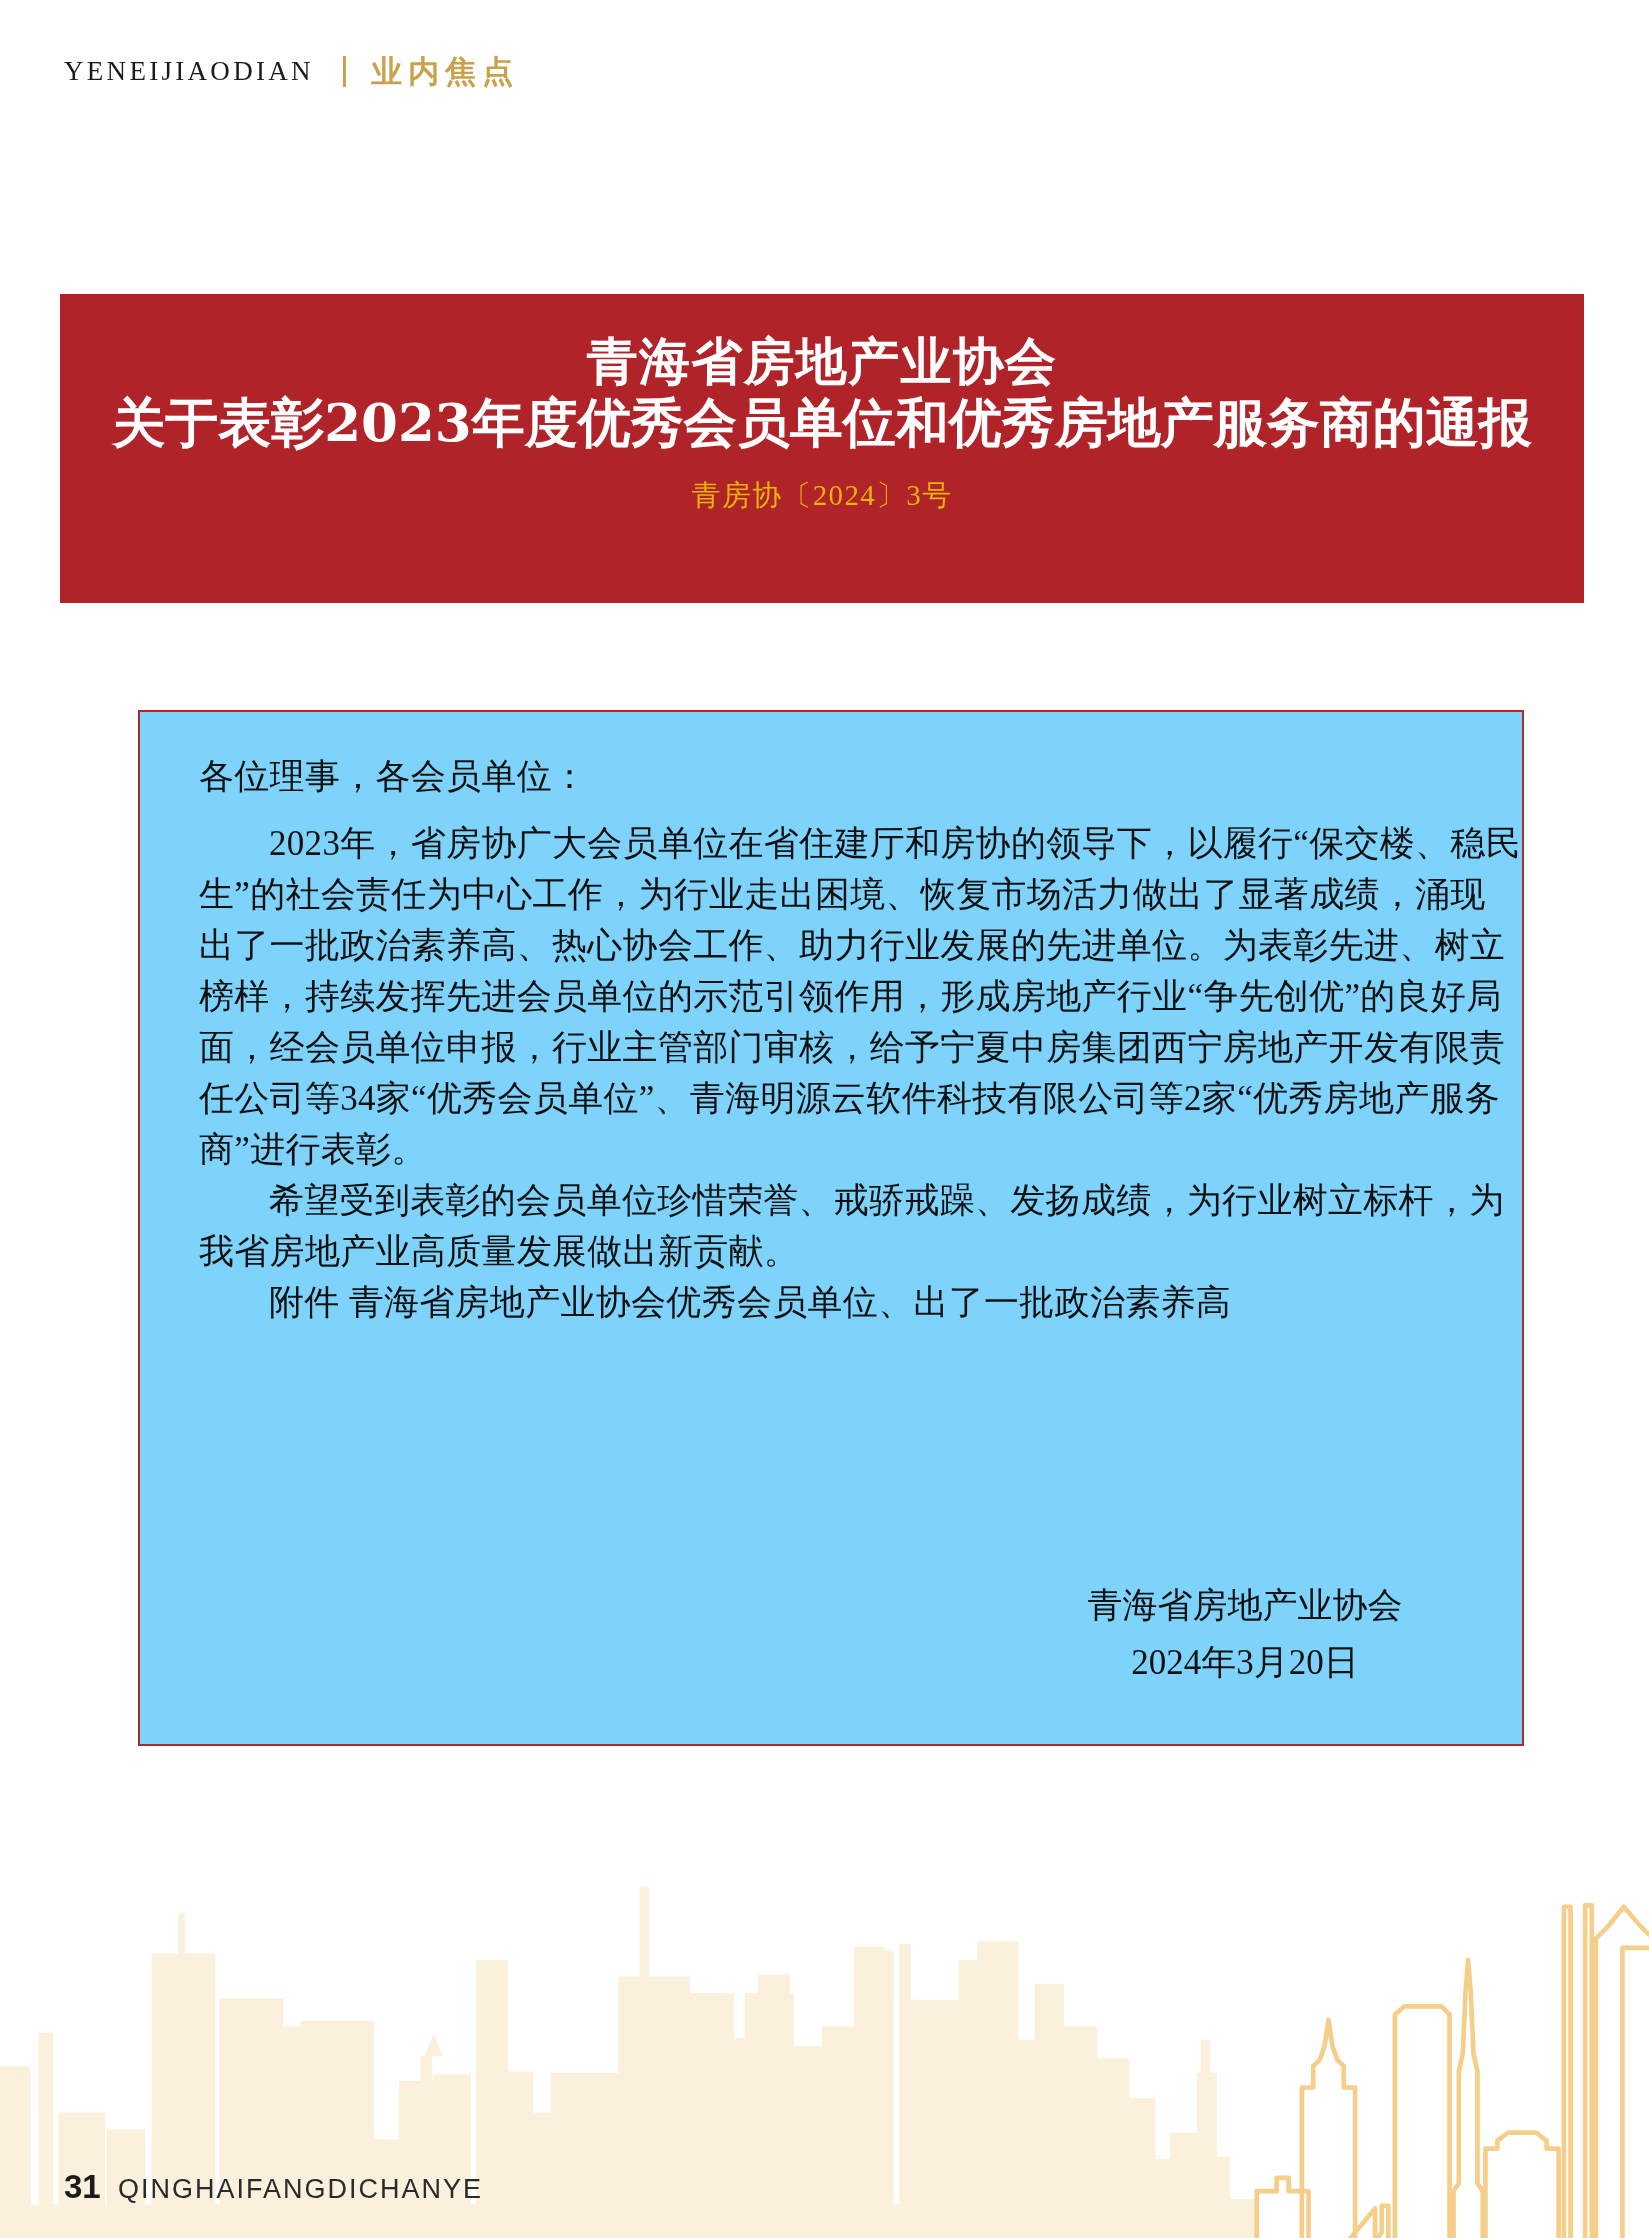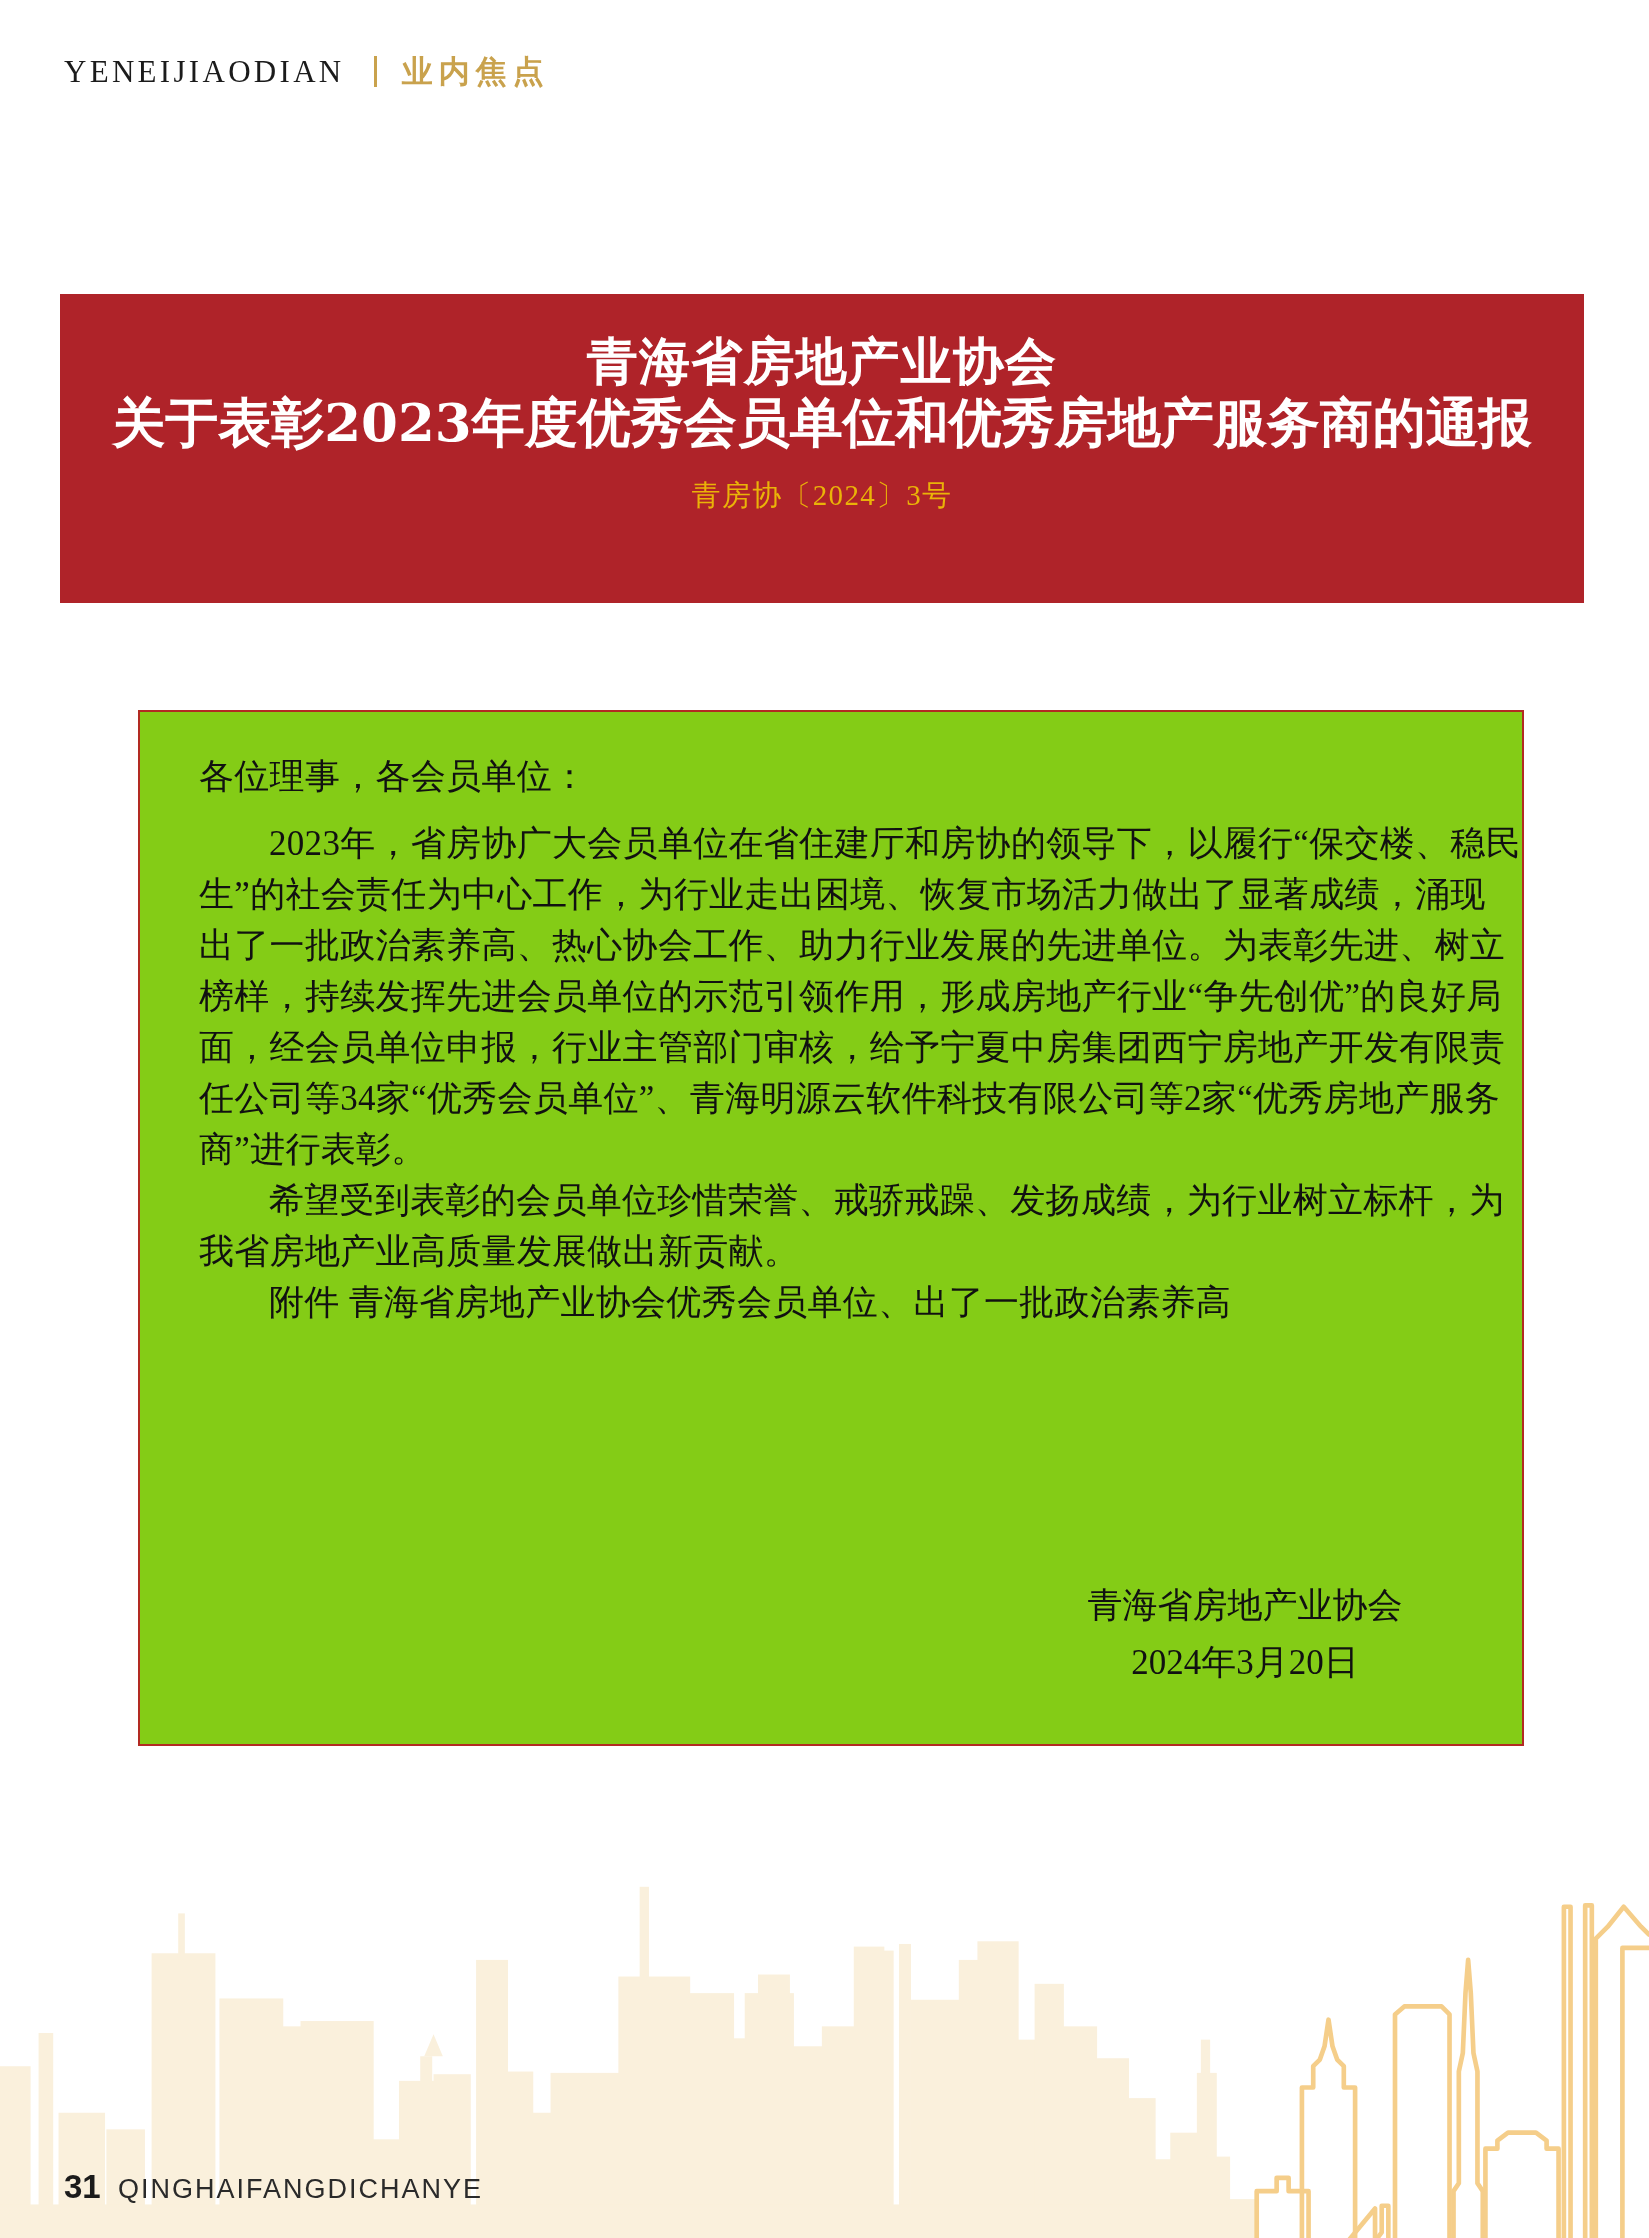--- a/index.html
+++ b/index.html
@@ -21,21 +21,21 @@
   .page-header {
     position: absolute;
     left: 64px;
     top: 48px;
     display: flex;
     align-items: center;
     height: 47px;
   }
   .header-pinyin {
     font-family: "Liberation Serif", "DejaVu Serif", serif;
-    font-size: 31px;
+    font-size: 27px;
     letter-spacing: 3.3px;
     color: #1b1b1b;
     white-space: nowrap;
   }
   .header-divider {
     width: 3.3px;
     height: 31px;
     background: #C9A24D;
     margin: 0 25px 0 29px;
     flex: 0 0 auto;
@@ -90,21 +90,21 @@
 
   
   .content-box {
     position: absolute;
     left: 138px;
     top: 710px;
     width: 1386px;
     height: 1036px;
     border: 2px solid #B22A22;
     box-sizing: border-box;
-    background: #84cc16;
+    background: #7dd3fc;
   }
   .content-inner {
     position: absolute;
     left: 59px;
     top: 39px;
     width: 1284px;
   }
   .body-line {
     font-family: "Liberation Serif", "DejaVu Serif", serif;
     font-size: 35px;

